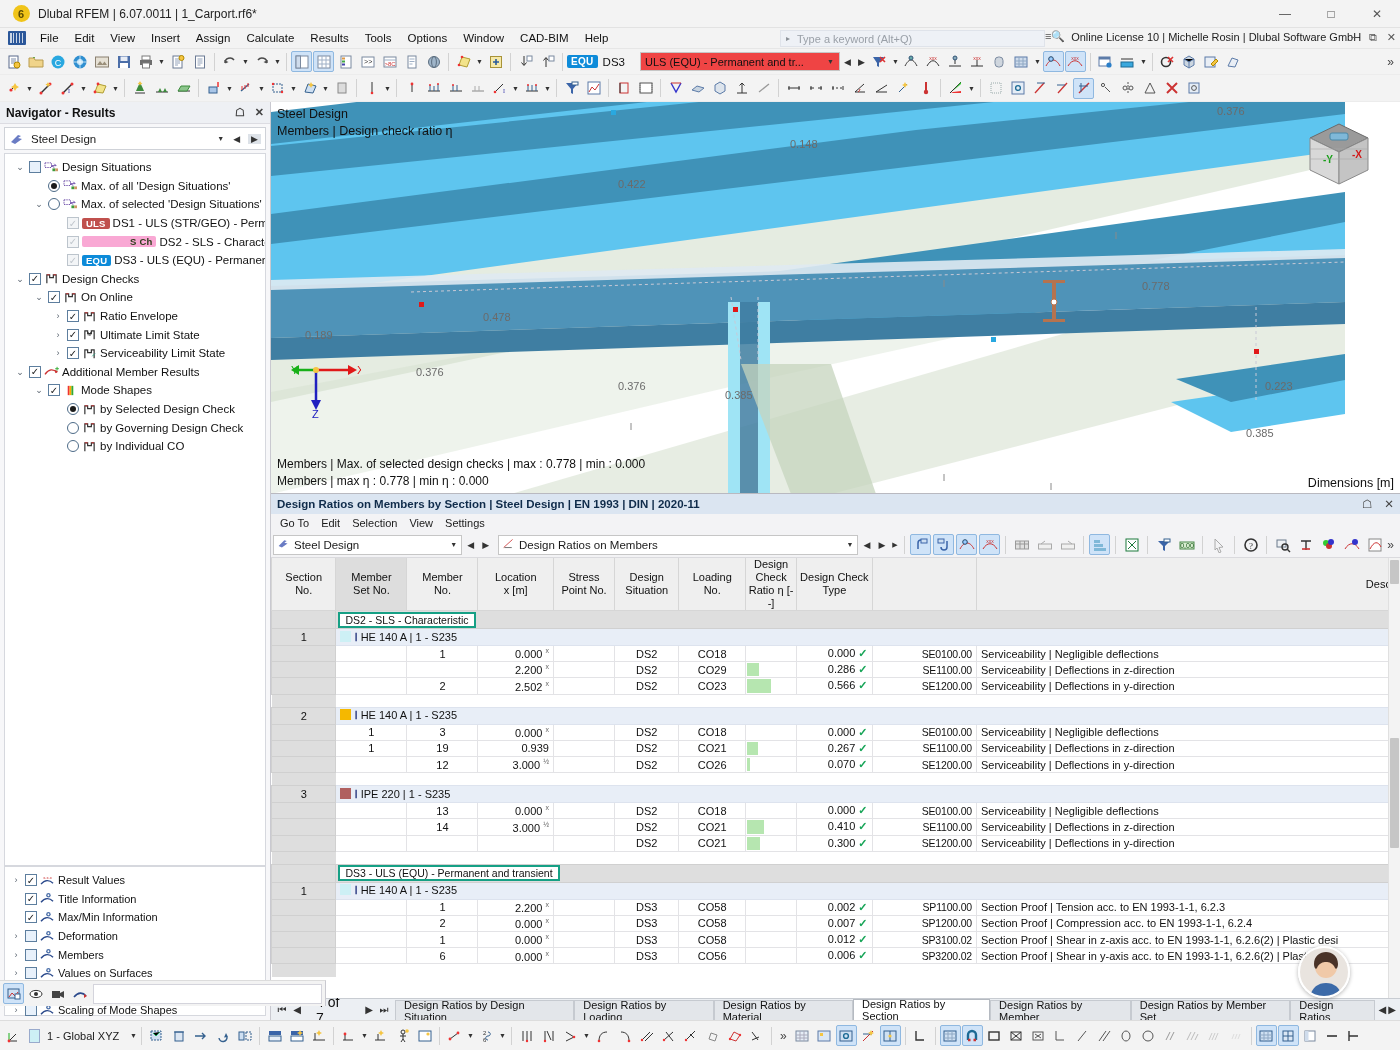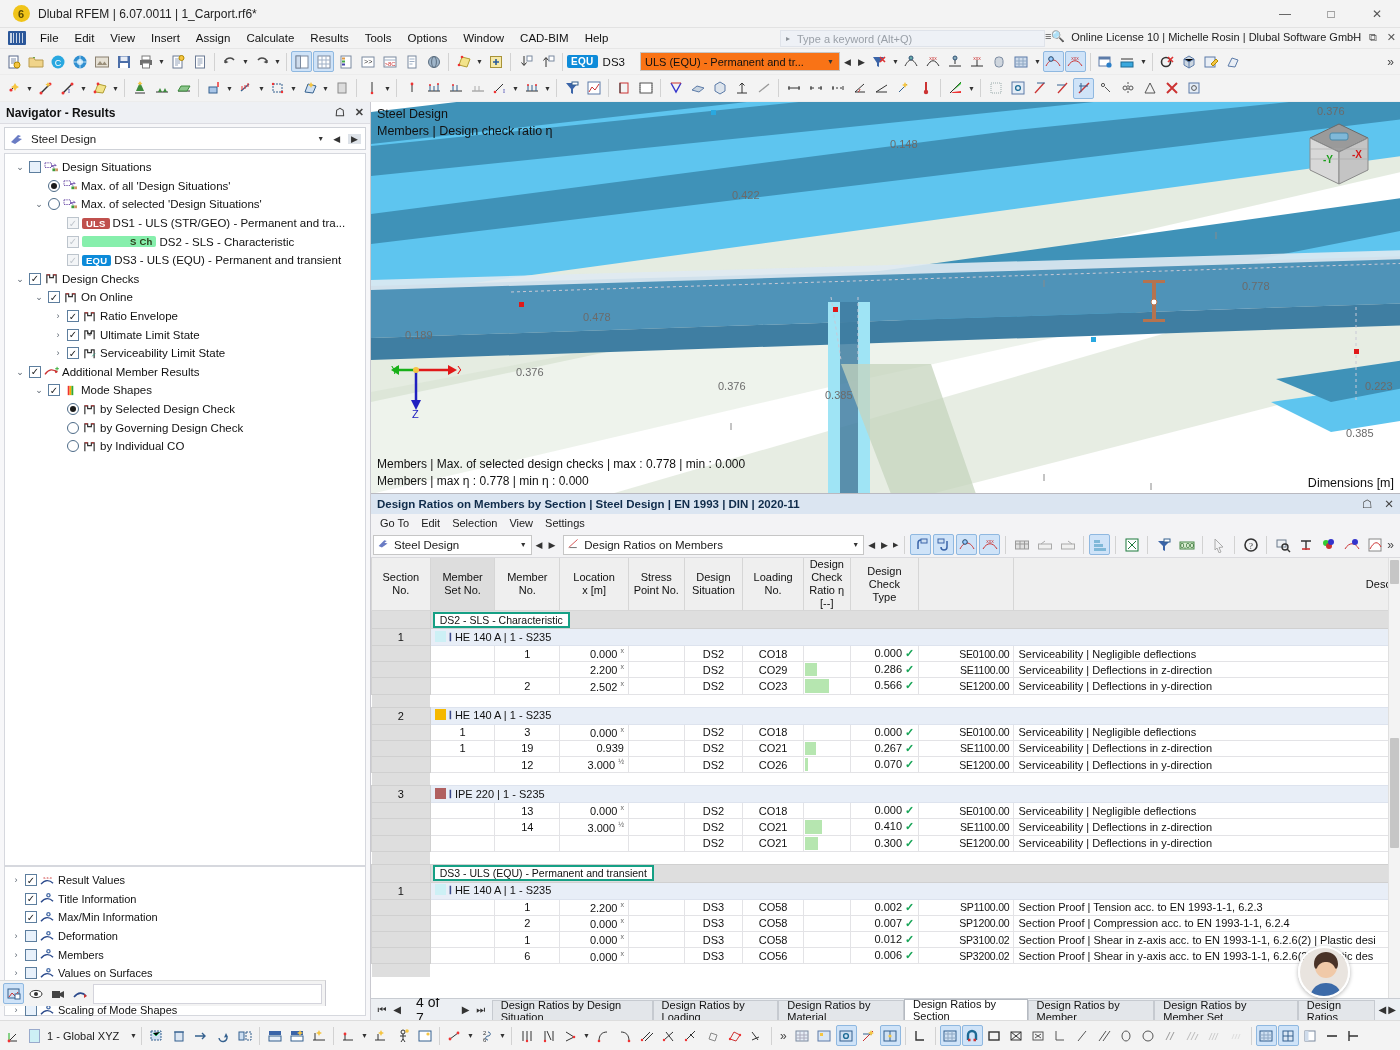--- a/index.html
+++ b/index.html
@@ -46,32 +46,32 @@
              padding:0 3px; gap:1px; border-bottom:1px solid #ececec; flex:none; }
   .tb2 { height:27px; }
   .tbtn { width:21px; height:21px; display:flex; align-items:center; justify-content:center;
           border:1px solid transparent; border-radius:2px; flex:none; }
   .tbtn.active { background:#cfe3f8; border-color:#8fb8e0; }
   .sep { width:1px; height:18px; background:#d2d2d2; margin:0 3px; flex:none; }
   .caret { font-size:7px; color:#333; width:9px; display:flex; align-items:center; justify-content:center;}
   .equ-badge { background:#0d8bd9; color:#fff; font-size:10px; font-weight:bold;
                padding:1px 4px; border-radius:2px; letter-spacing:.3px;}
   .ds-label { font-size:11.5px; color:#111; margin:0 4px; }
-  .combo { height:19px; background:#f97316; border:1px solid #c6c6c6; display:flex;
+  .combo { height:19px; background:#ef4444; border:1px solid #c6c6c6; display:flex;
            align-items:center; font-size:11px; padding:0 4px; color:#111; }
   .arrowbtn { width:13px; text-align:center; font-size:9px; color:#333; }
 
   
   .ico { width:16px; height:16px; display:block; }
 
   
   .main { flex:1; display:flex; min-height:0; }
 
   
-  .navigator { width:371px; background:#f7f7f9; border-right:1px solid #c9c9d0;
+  .navigator { width:271px; background:#f7f7f9; border-right:1px solid #c9c9d0;
                display:flex; flex-direction:column; flex:none; }
   .nav-head { height:22px; background:#eef0f4; display:flex; align-items:center;
               padding:0 6px; font-weight:bold; font-size:12px; color:#111;
               border-bottom:1px solid #dcdce2;}
   .nav-head .sp { margin-left:auto; display:flex; gap:10px; color:#444; font-size:11px;}
   .nav-combo { height:23px; margin:3px 4px; background:#fff; border:1px solid #cfd2d8;
                display:flex; align-items:center; gap:6px; padding:0 4px; font-size:11.5px;}
   .nav-combo .grow { flex:1; }
   .nav-tree { flex:1; background:#fff; margin:0 4px; border:1px solid #d6d8de;
               overflow:hidden; font-size:11.5px; padding-top:4px;}
@@ -83,21 +83,21 @@
         display:flex; align-items:center; justify-content:center; font-size:10px; color:#1a1a1a;}
   .cb.empty{ background:#e8f1fb; }
   .cb.disabled { border-color:#bcc4cc; color:#c0c6cc; background:#f3f5f7;}
   .rb { width:12px; height:12px; border-radius:50%; border:1px solid #4d6b88; background:#fff;
         flex:none; display:flex; align-items:center; justify-content:center;}
   .rb.on:after{ content:""; width:6px; height:6px; border-radius:50%; background:#1b1b1b;}
   .tico { width:15px; height:14px; flex:none; display:flex; align-items:center; justify-content:center;}
   .tag { font-size:9.5px; font-weight:bold; color:#fff; padding:0px 4px; border-radius:2px;
          letter-spacing:.2px; }
   .tag.uls { background:#c0504d; }
-  .tag.sch { background:#86efac; color:#2c3e1a;padding-left:48px;}
+  .tag.sch { background:#f9a8d4; color:#2c3e1a;padding-left:48px;}
   .tag.equ { background:#0d8bd9; }
   .tlabel{ color:#111; }
 
   
   .right { flex:1; display:flex; flex-direction:column; min-width:0; }
   .viewport { height:392px; position:relative; overflow:hidden; background:#fff;
               border-bottom:1px solid #b9b9c0; flex:none;}
   .vp-title { position:absolute; left:6px; top:4px; font-size:12.5px; color:#111; line-height:17px; z-index:5;}
   .vp-foot { position:absolute; left:6px; bottom:3px; font-size:12px; color:#111; line-height:17px; z-index:5;}
   .vp-dim { position:absolute; right:6px; bottom:3px; font-size:12.5px; color:#111; z-index:5;}
@@ -1158,21 +1158,21 @@
         </svg>
 
         <div class="vp-title">
           <div>Steel Design</div>
           <div>Members | Design check ratio η</div>
         </div>
 
         <div id="vp-labels">
             <div class="vlabel" style="left: 946px; top: 3px;">0.376</div>
             <div class="vlabel" style="left: 519px; top: 36px;">0.148</div>
-            <div class="vlabel" style="left: 347px; top: 87px; margin-left: 14px;">0.422</div>
+            <div class="vlabel" style="left: 347px; top: 76px;">0.422</div>
             <div class="vlabel" style="left: 871px; top: 178px;">0.778</div>
             <div class="vlabel" style="left: 34px; top: 227px;">0.189</div>
             <div class="vlabel" style="left: 212px; top: 209px;">0.478</div>
             <div class="vlabel" style="left: 145px; top: 264px;">0.376</div>
             <div class="vlabel" style="left: 347px; top: 278px;">0.376</div>
             <div class="vlabel" style="left: 454px; top: 287px;">0.385</div>
             <div class="vlabel" style="left: 994px; top: 278px;">0.223</div>
             <div class="vlabel" style="left: 975px; top: 325px;">0.385</div>
           </div>
 

